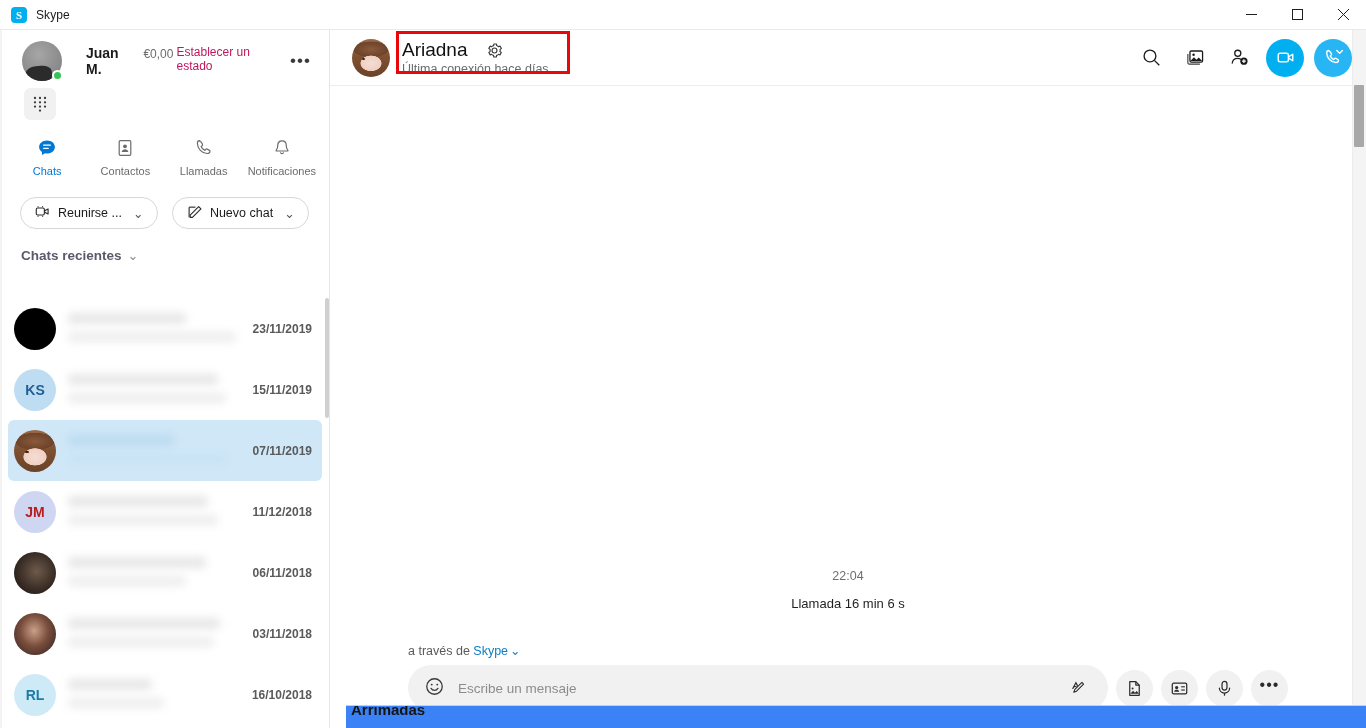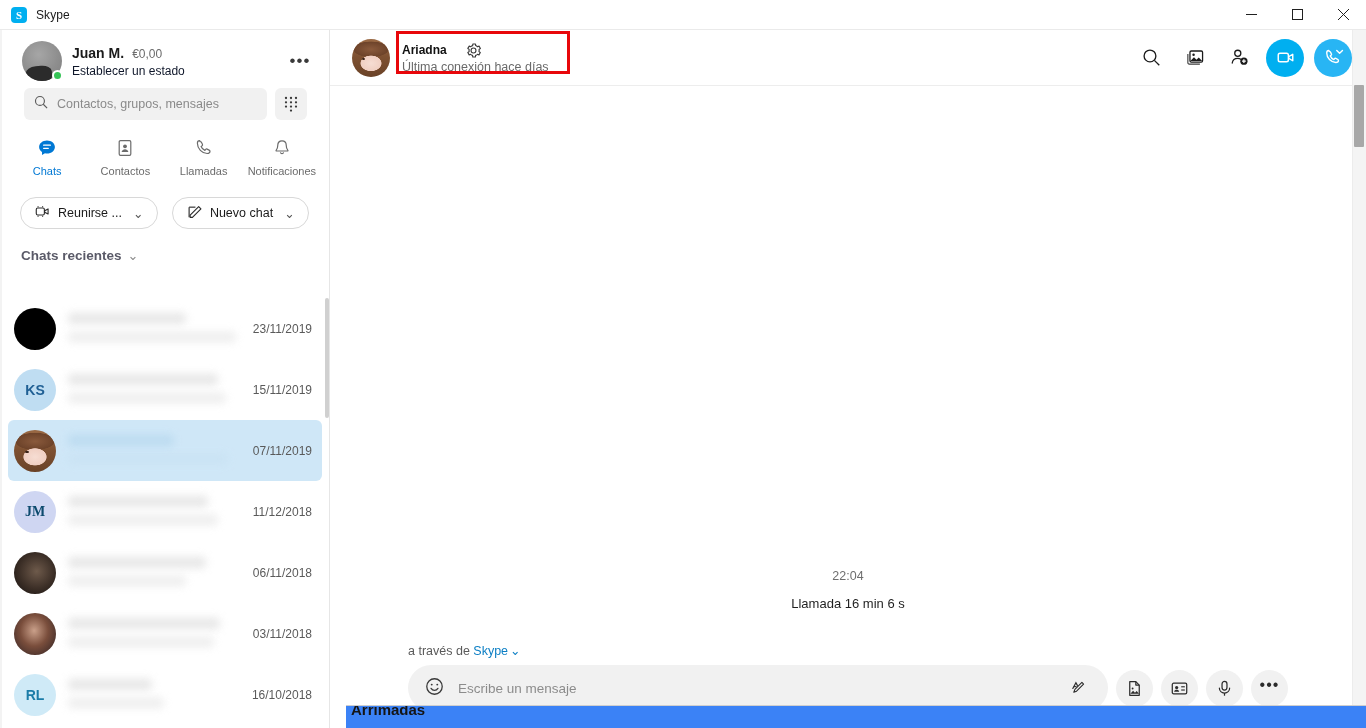--- a/index.html
+++ b/index.html
@@ -48,25 +48,25 @@
     overflow:hidden; position:relative;
   }
   .avatar-me::after {
     content:""; position:absolute; left:4px; bottom:-1px; width:26px; height:16px;
     background:#2b2b2b; border-radius:40% 40% 6px 6px; transform:rotate(-5deg);
   }
   .presence {
     position:absolute; right:-1px; bottom:0px; width:11px; height:11px;
     border-radius:50%; background:#36c457; border:2px solid #fff;
   }
-  .prof-text { margin-left:10px; display:flex; flex-direction:column; gap:3px; }
+  .prof-text { margin-left:24px; display:flex; flex-direction:row; gap:3px; }
   .prof-line1 { display:flex; align-items:baseline; gap:8px; }
   .prof-name { font-size:14px; font-weight:bold; color:#1a1a1a; }
   .prof-balance { font-size:12px; color:#6b6b6b; }
-  .prof-status { font-size:12px; color:#0f172a; }
+  .prof-status { font-size:12px; color:#be185d; }
   .prof-more {
     margin-left:auto; width:30px; height:30px; border-radius:50%;
     display:flex; align-items:center; justify-content:center;
     color:#3a3a3a; font-size:17px; letter-spacing:1px;
   }
 
   
   .searchrow { display:flex; align-items:center; gap:8px; padding:0 22px 0 24px; }
   .searchbox {
     flex:1; height:32px; background:#f1f1f1; border-radius:6px;
@@ -120,38 +120,38 @@
   }
   .c-body { flex:1; margin-left:12px; min-width:0; position:relative; height:42px; }
   .blur-line {
     position:absolute; border-radius:4px;
     background:#e2e2e2; filter: blur(4px); opacity:.85;
   }
   .blur-line.t { top:5px; left:0; height:11px; }
   .blur-line.b { top:24px; left:0; height:10px; background:#eaeaea; }
   .chatrow.selected .blur-line.t { background:#b9d9ef; }
   .chatrow.selected .blur-line.b { background:#c9e2f3; }
-  .c-date { font-size:12px; color:#5a5a5a; white-space:nowrap; margin-left:24px; }
+  .c-date { font-size:12px; color:#5a5a5a; white-space:nowrap; margin-left:24px;font-weight:bold; }
 
   .lp-scrollbar {
     position:absolute; right:0px; top:268px; width:4px; height:430px;
   }
   .lp-thumb { position:absolute; top:0; width:4px; height:120px; background:#d0d0d0; border-radius:2px; }
 
   
   .rightpanel { position:absolute; top:30px; left:330px; width:1036px; height:698px; background:#fff; }
 
   .chat-header {
     position:relative; height:56px; border-bottom:1px solid #ededed;
     display:flex; align-items:center; padding:0 14px 0 22px;
   }
   .ch-av { width:38px; height:38px; border-radius:50%; overflow:hidden; flex:0 0 38px; }
   .ch-info { margin-left:12px; display:flex; flex-direction:column; gap:1px; }
   .ch-namerow { display:flex; align-items:center; gap:18px; }
-  .ch-name { font-size:12px; font-weight:bold; color:#111; }
+  .ch-name { font-size:19px; font-weight:normal; color:#111; }
   .ch-gear { width:18px; height:18px; display:flex; align-items:center; justify-content:center; color:#3a3a3a; }
   .ch-status { font-size:12.5px; color:#6a6a6a; }
 
   .redbox {
     position:absolute; left:66px; top:1px; width:174px; height:43px;
     border:3px solid #e8070b; pointer-events:none; z-index:5;
   }
 
   .ch-actions { margin-left:auto; display:flex; align-items:center; gap:10px; }
   .icon-btn {
@@ -230,21 +230,21 @@
   .pic-dark { width:100%; height:100%; background:#000; }
   .pic-man {
     width:100%; height:100%;
     background: radial-gradient(circle at 54% 46%, #6e5a4b 0%, #3b2e26 55%, #14100e 100%);
   }
   .pic-woman2 {
     width:100%; height:100%;
     background: radial-gradient(ellipse at 48% 42%, #caa08a 0%, #7a4e3c 45%, #2a1f22 100%);
   }
   .init-blue { background:#bfddf2; color:#1f5f94; }
-  .init-purple { background:#cfd6f2; color:#0c4a6e;font-family:Liberation Serif, serif; }
+  .init-purple { background:#cfd6f2; color:#b91c1c; }
   .init-cyan { background:#cfeaf7; color:#1b7ca8; }
 </style>
 </head>
 <body>
 
 <div id="app">
 
   <div class="titlebar">
     <div class="tb-logo">S</div>
     <div class="tb-title">Skype</div>
@@ -280,29 +280,20 @@
         <div class="prof-line1">
           <span class="prof-name">Juan M.</span>
           <span class="prof-balance">€0,00</span>
         </div>
         <div class="prof-status">Establecer un estado</div>
       </div>
       <div class="prof-more">•••</div>
     </div>
 
     <div class="searchrow">
-      <div class="searchbox">
-        <span>
-          <svg width="14" height="14" viewBox="0 0 16 16">
-              <circle cx="6.8" cy="6.8" r="5.1" fill="none" stroke="#5a5a5a" stroke-width="1.3"></circle>
-              <line x1="10.6" y1="10.6" x2="15" y2="15" stroke="#5a5a5a" stroke-width="1.3"></line>
-            </svg>
-        </span>
-        <input type="text" placeholder="Contactos, grupos, mensajes" style="">
-      </div>
       <div class="dialpad">
         <svg width="14" height="16" viewBox="0 0 14 16">
           <g fill="#3a3a3a">
             <circle cx="2" cy="2" r="1.15"></circle>
               <circle cx="7" cy="2" r="1.15"></circle>
               <circle cx="12" cy="2" r="1.15"></circle>
             <circle cx="2" cy="6.3" r="1.15"></circle>
               <circle cx="7" cy="6.3" r="1.15"></circle>
               <circle cx="12" cy="6.3" r="1.15"></circle>
             <circle cx="2" cy="10.6" r="1.15"></circle>

